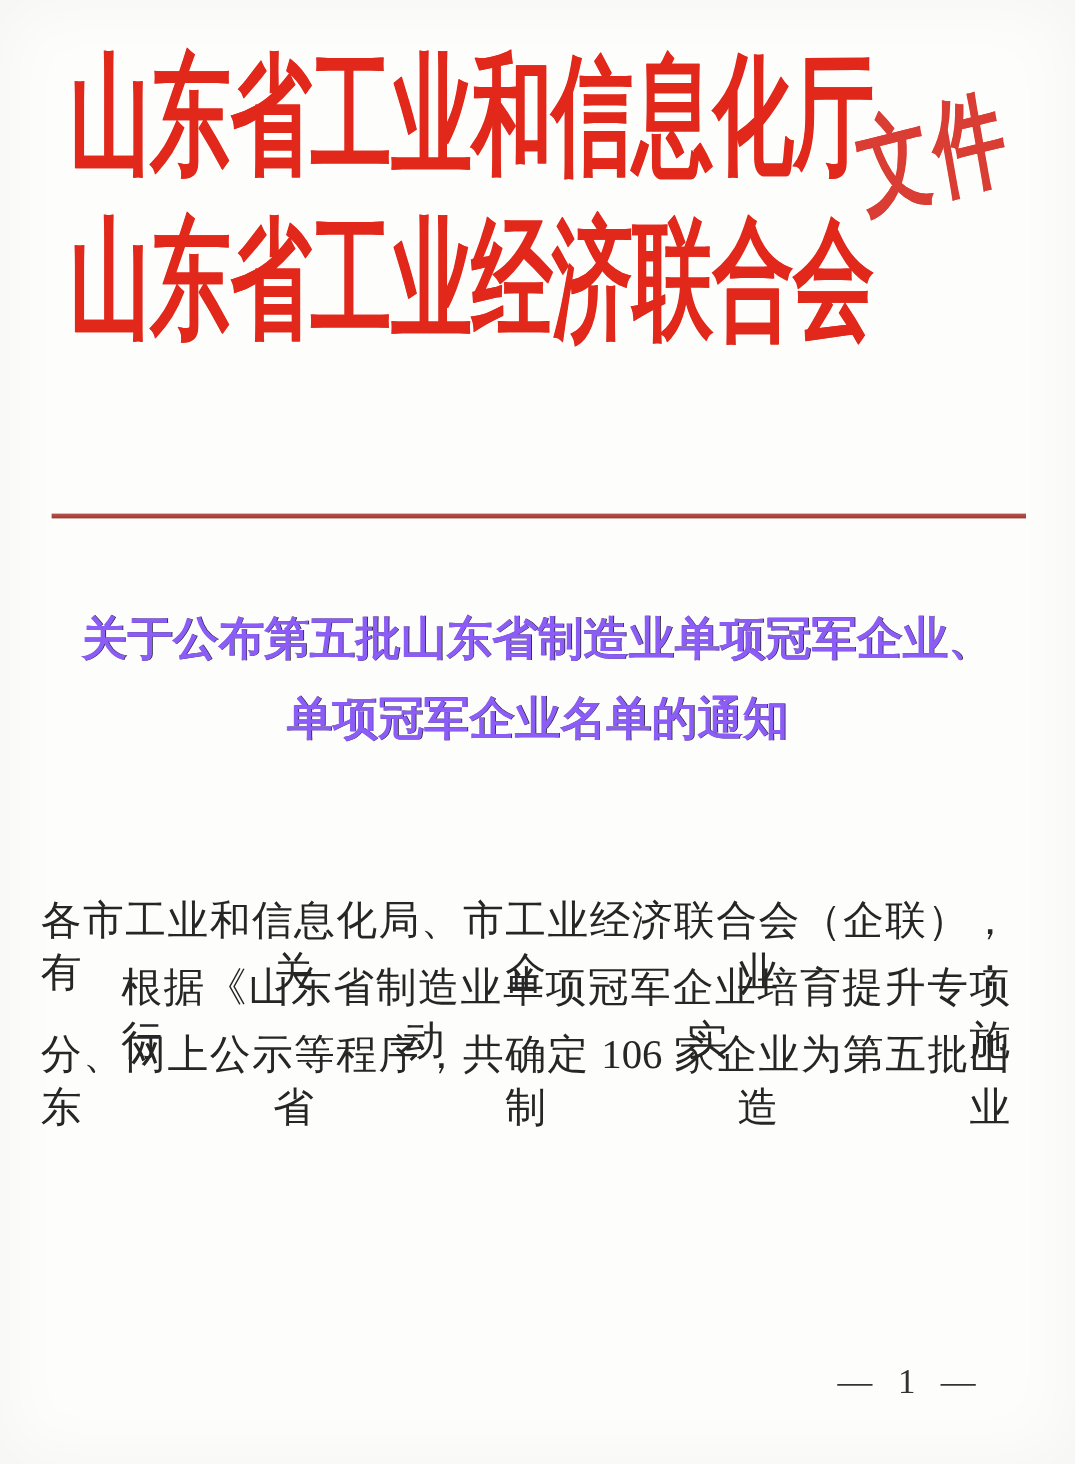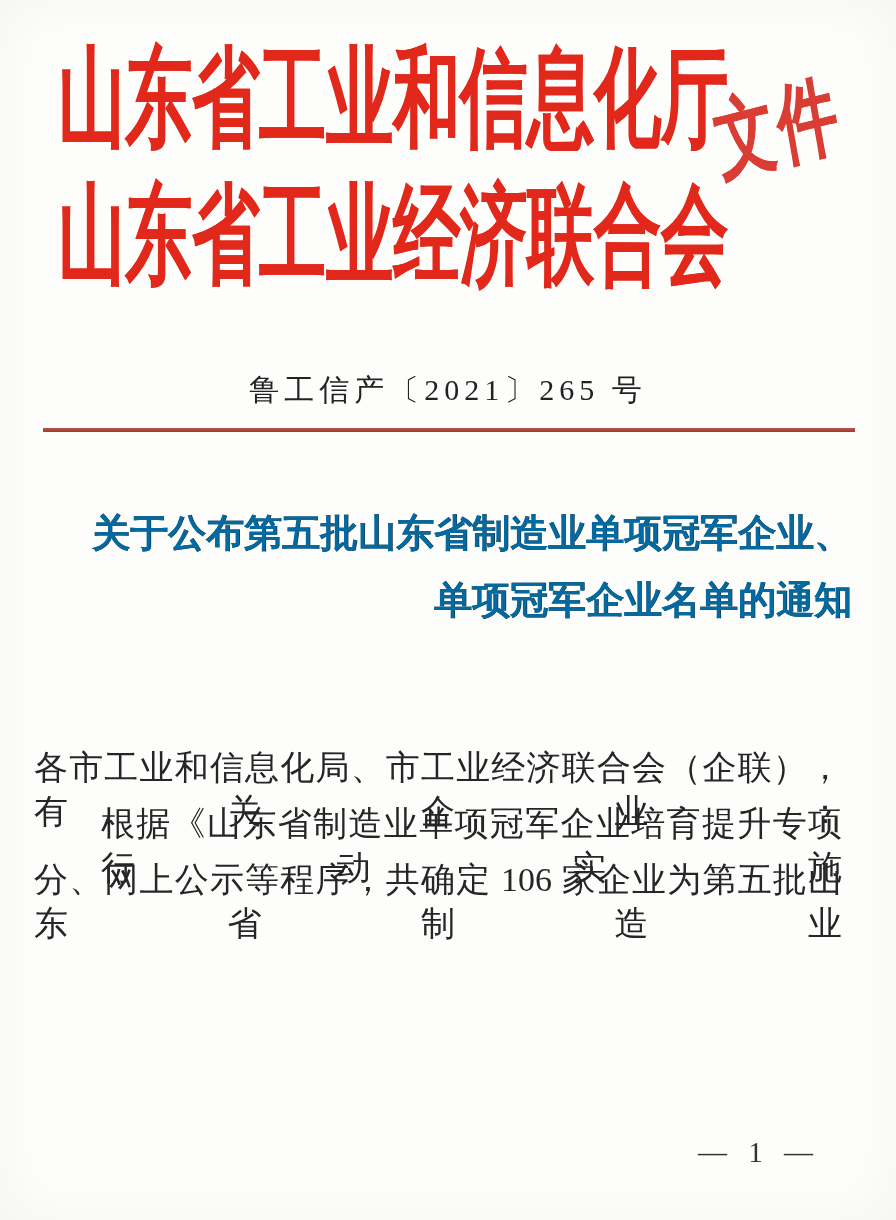--- a/index.html
+++ b/index.html
@@ -31,22 +31,22 @@
     position:absolute;top:371px;left:0;width:100%;
     text-align:center;font-size:30px;line-height:38px;
     letter-spacing:5px;color:#222;
   }
   .red-rule{
     position:absolute;top:428px;left:43px;width:812px;height:4px;
     background:linear-gradient(#b5554e,#a13830);
   }
   .title{
     position:absolute;top:500px;left:44px;width:808px;margin:0;
-    text-align:right;font-size:38px;line-height:67px;
-    font-weight:bold;color:#0369a1;
+    text-align:center;font-size:38px;line-height:67px;
+    font-weight:bold;color:#8b5cf6;
     text-shadow:0.6px 0 0 #1f1f1f;
   }
   .body-block{
     position:absolute;top:746px;left:34px;width:808px;
     font-size:34px;color:#262626;
   }
   .body-line{
     height:55.8px;line-height:44px;
     text-align:justify;text-align-last:justify;
   }
@@ -60,21 +60,20 @@
 <body>
 
 <div class="page">
 
   <header>
     <div class="org-line org-line-1">山东省工业和信息化厅</div>
     <div class="org-line org-line-2">山东省工业经济联合会</div>
     <div class="doc-suffix">文件</div>
   </header>
 
-  <div class="doc-number">鲁工信产〔2021〕265 号</div>
 
   <div class="red-rule"></div>
 
   <h1 class="title">
     <div class="title-line">关于公布第五批山东省制造业单项冠军企业、</div>
     <div class="title-line">单项冠军企业名单的通知</div>
   </h1>
 
   <div class="body-block">
     <div class="body-line">各市工业和信息化局、市工业经济联合会（企联），有关企业：</div>

